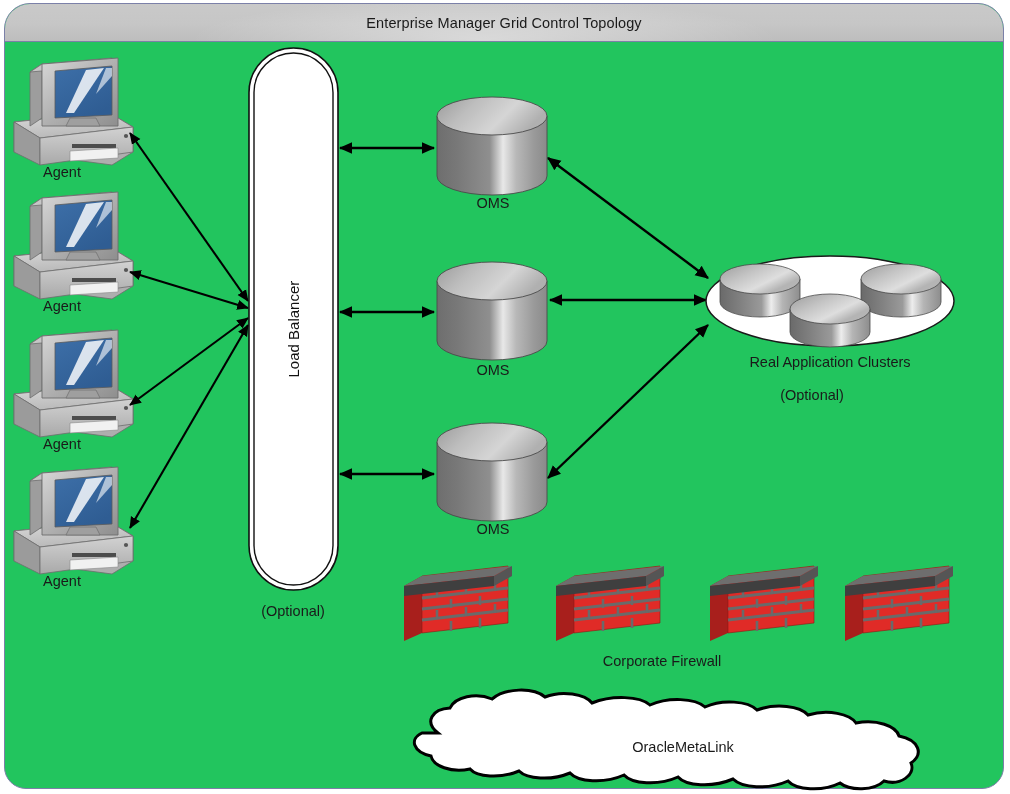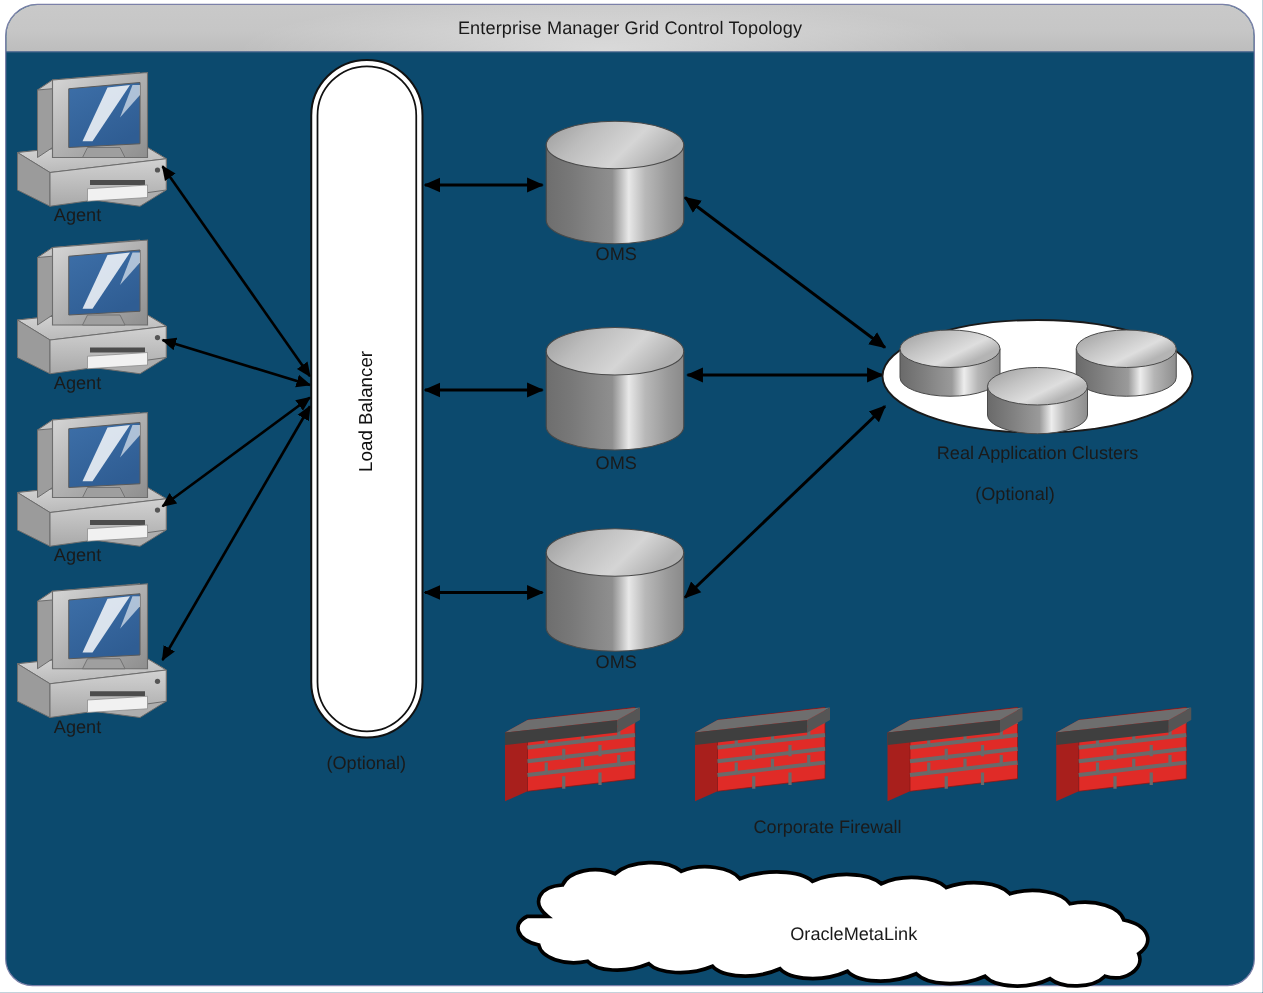--- a/index.html
+++ b/index.html
@@ -21,21 +21,21 @@
   
   .panel {
     position: absolute;
     left: 4px;
     top: 3px;
     width: 1000px;
     height: 786px;
     box-sizing: border-box;
     border: 1px solid #7b80a8;
     border-radius: 26px 26px 22px 22px;
-    background: #0c4a6e;
+    background: #22c55e;
   }
   .panel-header {
     position: absolute;
     left: 0;
     top: 0;
     width: 100%;
     height: 38px;
     box-sizing: border-box;
     border-bottom: 1px solid #7b80a8;
     border-radius: 25px 25px 0 0;

